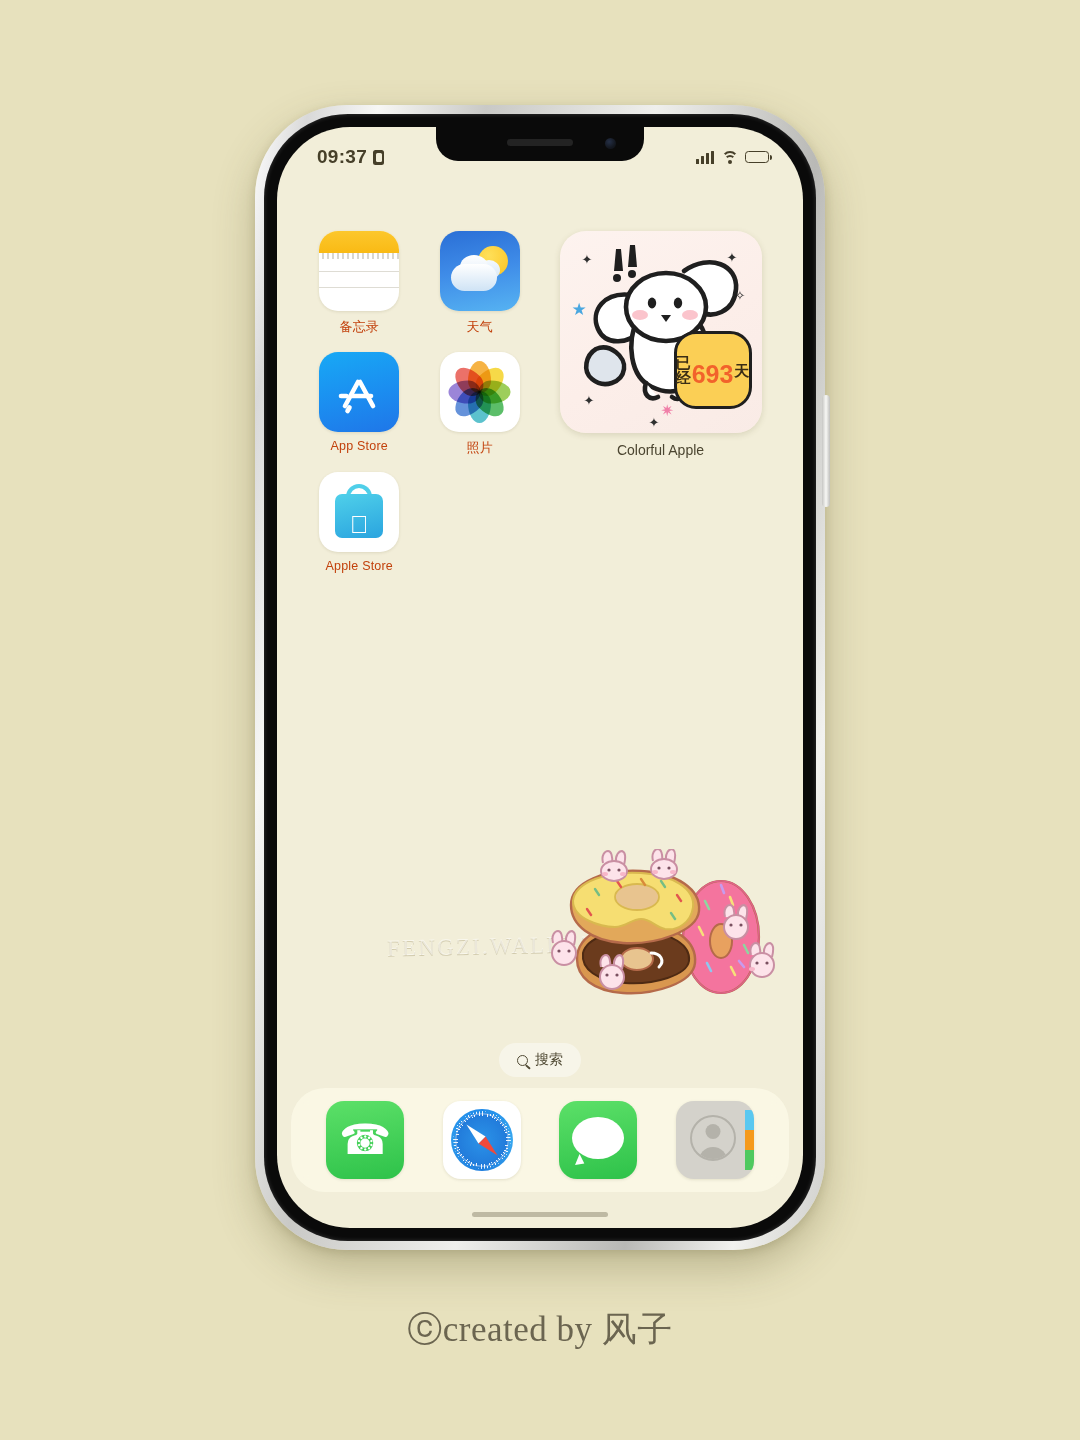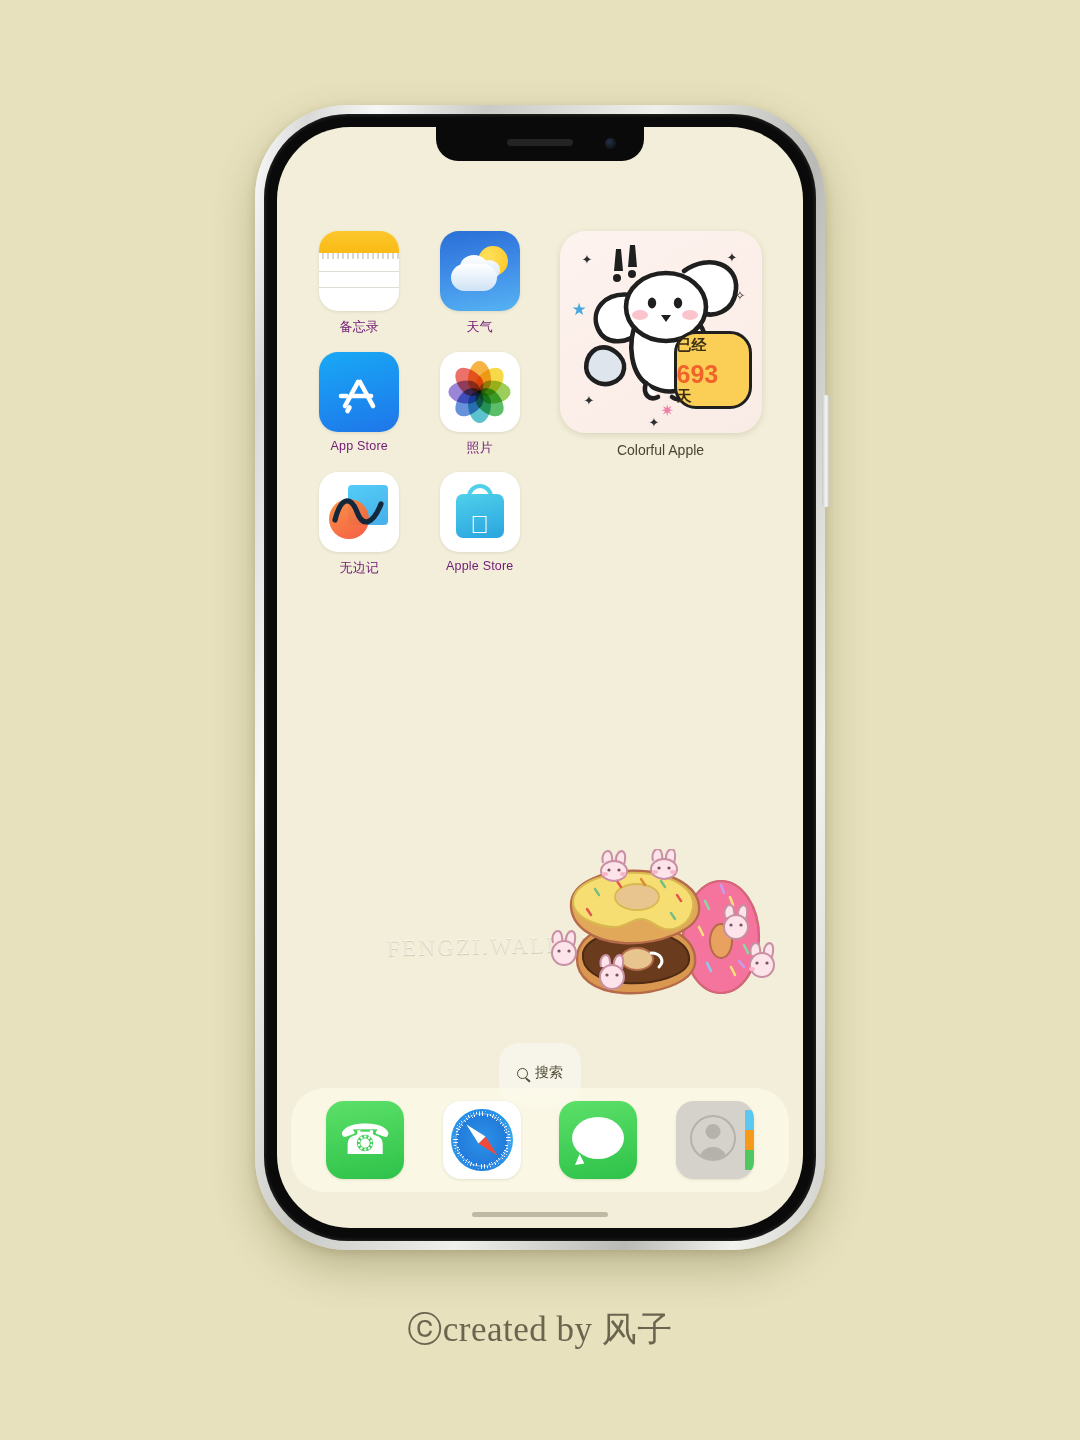--- a/index.html
+++ b/index.html
@@ -121,21 +121,21 @@
     row-gap:14px; column-gap:0;
   }
   .cell{ display:flex; flex-direction:column; align-items:center; }
   .cell.wide2{ grid-column:span 2; }
   .icon{
     width:80px; height:80px; border-radius:19px;
     position:relative; overflow:hidden;
     box-shadow:0 1px 3px rgba(90,82,40,.14);
   }
   .label{
-    margin-top:7px; font-size:13px; color:#701a75;
+    margin-top:7px; font-size:13px; color:#c2410c;
     letter-spacing:.2px; white-space:nowrap;
   }
   .label.en{ font-size:12.5px; }
 
   
   .ic-notes{ background:#ffffff; }
   .ic-notes .hdr{ position:absolute; left:0; top:0; width:100%; height:24px;
     background:linear-gradient(180deg,#fcc72d,#f9b912); }
   .ic-notes .perf{ position:absolute; left:0; top:22px; width:100%; height:6px;
     background:repeating-linear-gradient(90deg,#ffffff 0 3px,#d9d7cf 3px 5px); }
@@ -225,21 +225,21 @@
     color:rgba(255,255,255,.55);
     text-shadow:0 1px 0 rgba(170,160,120,.45);
     transform:rotate(-1.2deg);
     white-space:nowrap;
   }
 
   
   .searchpill{
     position:absolute; left:50%; transform:translateX(-50%); top:916px;
     display:flex; align-items:center; gap:7px;
-    padding:21px 18px; border-radius:20px;
+    padding:8px 18px; border-radius:20px;
     background:rgba(255,255,255,.42);
     color:#514b35; font-size:14px;
   }
   .mag{
     width:11px; height:11px; border:1.7px solid #514b35;
     border-radius:50%; position:relative; flex:none;
   }
   .mag::after{
     content:""; position:absolute; right:-4px; bottom:-3px;
     width:6px; height:1.7px; background:#514b35;
@@ -344,20 +344,42 @@
     <div class="btn-side btn-voldn"></div>
 
     <div class="phone-bezel">
       <div class="screen">
 
         <div class="notch">
           <div class="speaker"></div>
           <div class="front-cam"></div>
         </div>
 
+        <div class="statusbar">
+          <div class="sb-left">
+            <span class="sb-time">09:37</span>
+            <span class="sb-lock"></span>
+          </div>
+          <div class="sb-right">
+            <span class="sig">
+              <i></i>
+                <i></i>
+                <i></i>
+                <i></i>
+            </span>
+            <span class="wifi">
+              <span></span>
+                <span></span>
+                <span class="wifi-dot"></span>
+            </span>
+            <span class="batt">
+              <span class="batt-fill" style="width:92%"></span>
+            </span>
+          </div>
+        </div>
 
         <div class="home">
 
           <div class="grid">
 
             <div class="cell">
               <div class="icon ic-notes">
                 <div class="hdr"></div>
                   <div class="perf"></div>
                 <div class="ln a"></div>
@@ -420,21 +442,21 @@
                     <path d="M101 84 l10 0 -5 7 Z"></path>
                   </g>
                   <g fill="#fbc4cc">
                     <ellipse cx="80" cy="84" rx="8" ry="5"></ellipse>
                     <ellipse cx="130" cy="84" rx="8" ry="5"></ellipse>
                   </g>
                 </svg>
 
                 <div style="position:absolute; right:10px; bottom:24px; width:78px; height:78px;
                             background:#fbcf55; border:3.5px solid #1f1f1f; border-radius:22px;
-                            display:flex; flex-direction:column; align-items:flex-start; justify-content:center; gap:1px;">
+                            display:flex; flex-direction:row; align-items:center; justify-content:center; gap:1px;">
                   <span style="font-size:15px; font-weight:700; color:#3a2d15; line-height:1;">已经</span>
                   <span style="font-size:25px; font-weight:800; color:#f2622b; line-height:1.05;margin-top:8px;">693</span>
                   <span style="font-size:15px; font-weight:700; color:#3a2d15; line-height:1;">天</span>
                 </div>
               </div>
               <div class="wid-label">Colorful Apple</div>
             </div>
 
             <div class="cell">
               <div class="icon ic-appstore">
@@ -460,30 +482,20 @@
                     <div class="pt" style="background: rgb(63, 179, 79); transform: rotate(135deg);"></div>
                     <div class="pt" style="background: rgb(63, 183, 196); transform: rotate(180deg);"></div>
                     <div class="pt" style="background: rgb(74, 127, 212); transform: rotate(225deg);"></div>
                     <div class="pt" style="background: rgb(138, 111, 209); transform: rotate(270deg);"></div>
                     <div class="pt" style="background: rgb(232, 88, 79); transform: rotate(315deg);"></div>
                   </div>
               </div>
               <div class="label">照片</div>
             </div>
 
-            <div class="cell">
-              <div class="icon ic-free">
-                <div class="sq"></div>
-                <div class="ball"></div>
-                <svg width="80" height="80" viewBox="0 0 80 80">
-                  <path d="M16 48 C22 24 32 24 38 40 C44 56 54 52 62 32" stroke="#14283c" stroke-width="5.2" fill="none" stroke-linecap="round"></path>
-                </svg>
-              </div>
-              <div class="label">无边记</div>
-            </div>
 
             <div class="cell">
               <div class="icon ic-applestore">
                 <div class="handle"></div>
                 <div class="bag"></div>
                 <div class="apple"></div>
               </div>
               <div class="label en">Apple Store</div>
             </div>
 

